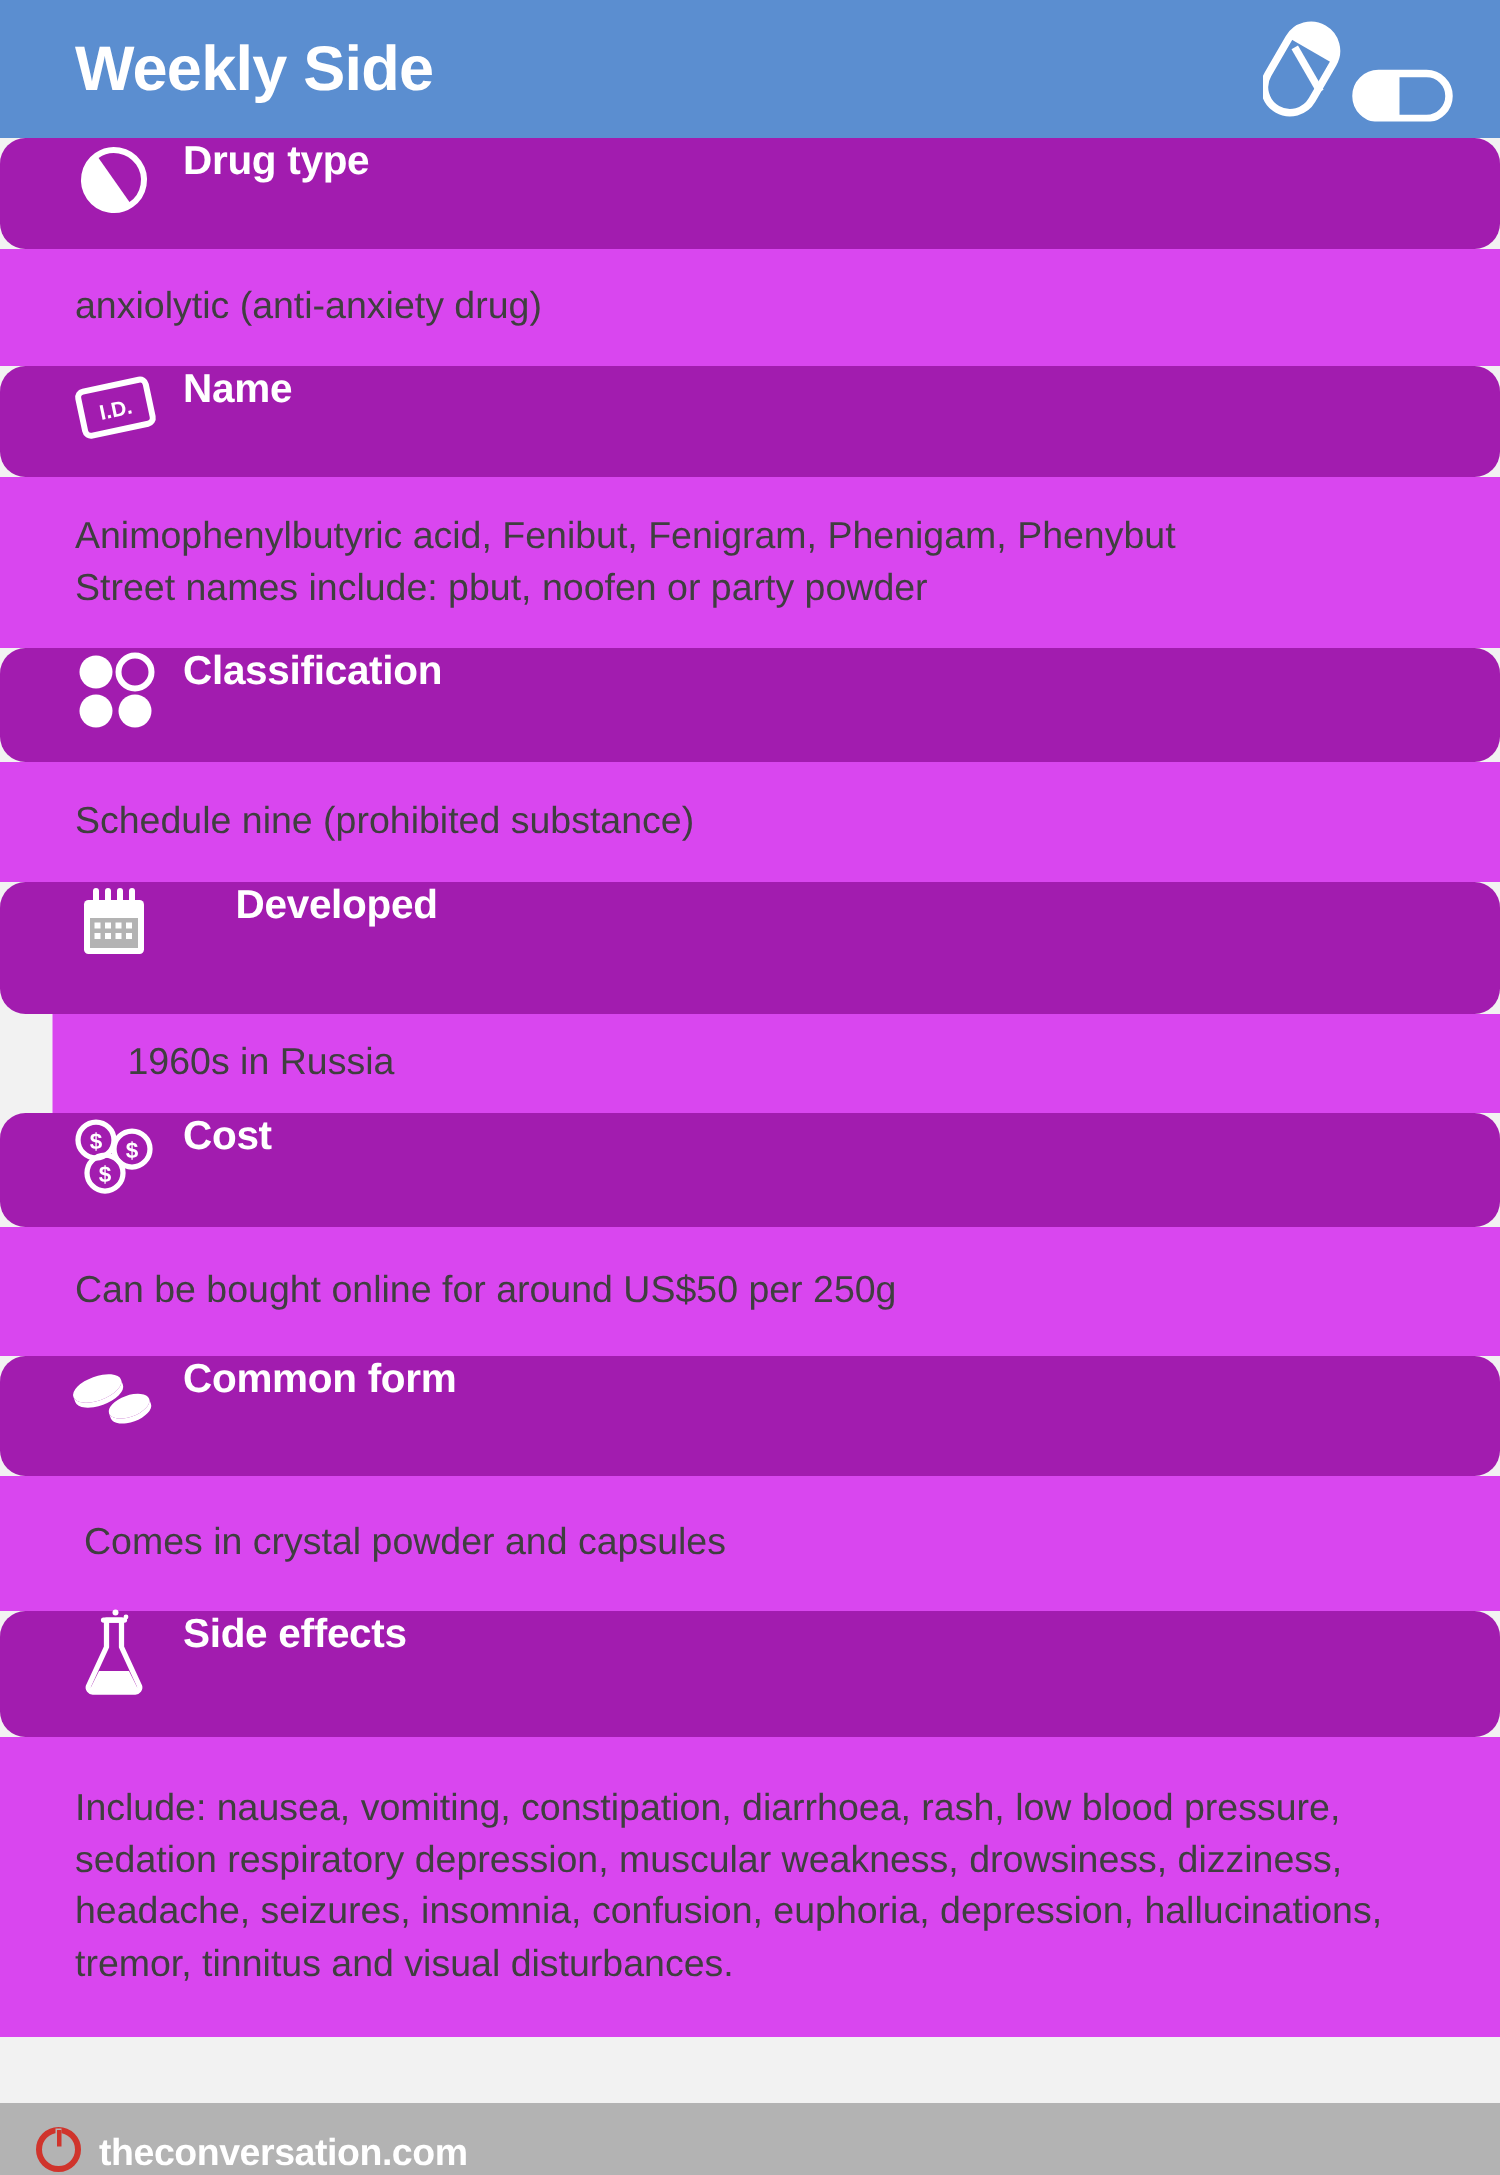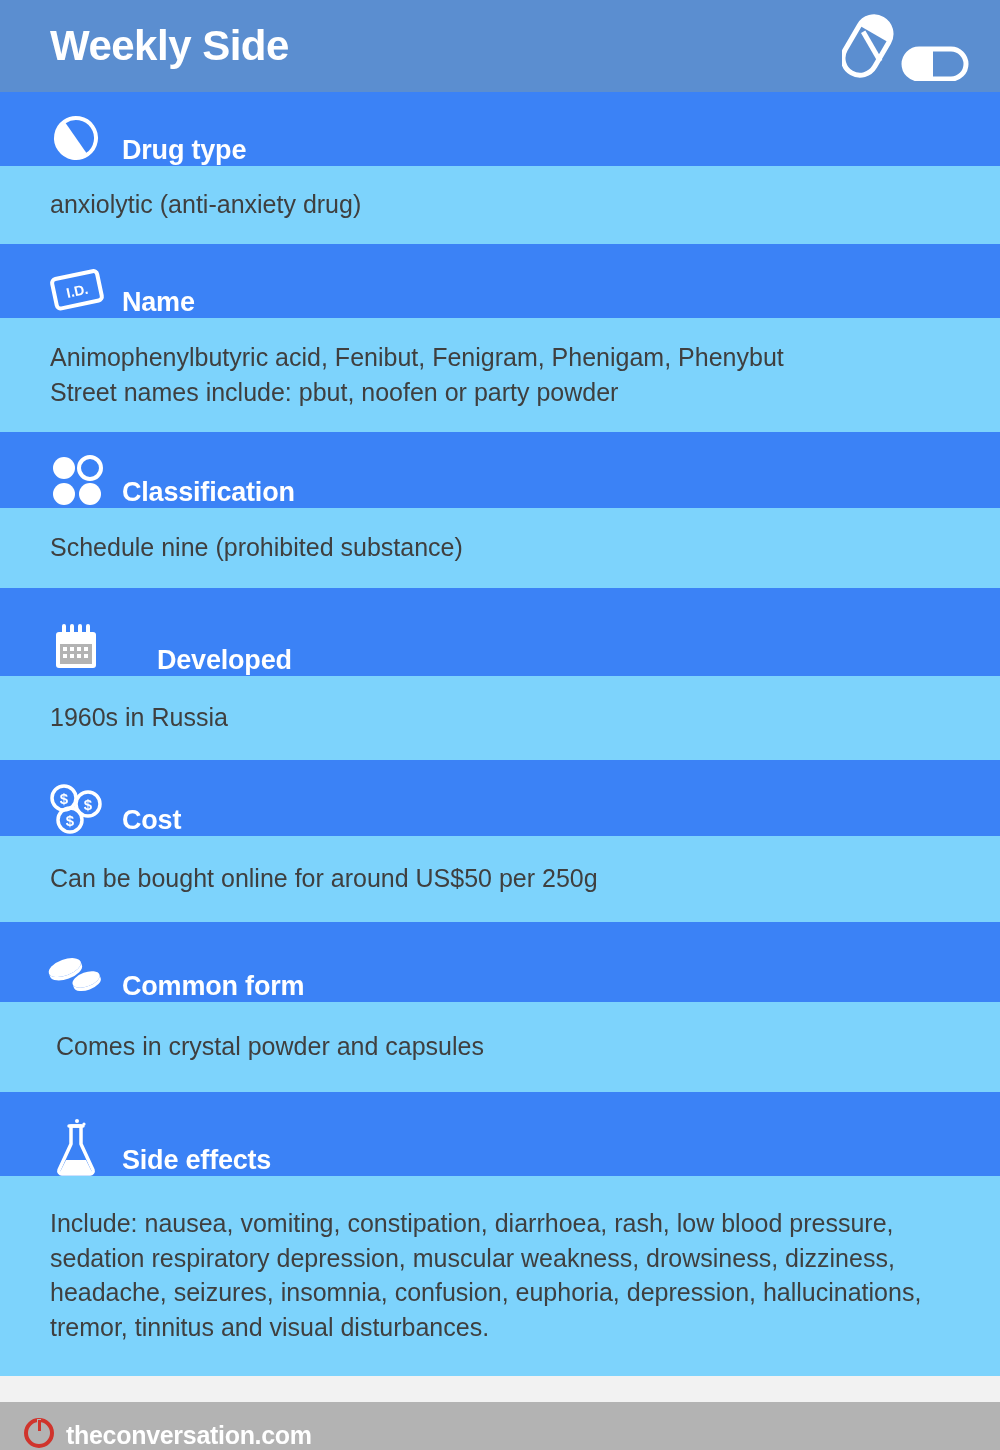--- a/index.html
+++ b/index.html
@@ -41,67 +41,68 @@
   }
   .header-icon {
     width: 130px;
     height: 70px;
     position: relative;
     flex: 0 0 auto;
   }
 
   
   .section-bar {
-    background: #3b82f6;
-    display: flex;
-    align-items: flex-end;
+    background: #a21caf;
+    display: flex;
+    align-items: flex-start;
     padding-left: 44px;
     box-sizing: border-box;
+    border-radius: 17px;
   }
   .bar-icon {
     width: 64px;
     height: 56px;
     flex: 0 0 auto;
     position: relative;
     margin-right: 14px;
     display: flex;
     align-items: center;
     justify-content: center;
   }
   .bar-label {
     color: #ffffff;
     font-size: 27px;
     font-weight: bold;
     letter-spacing: -0.2px;
   }
 
   
   .content {
-    background: #7dd3fc;
+    background: #d946ef;
     color: #3f3f3f;
     font-size: 25px;
     line-height: 1.42;
     padding: 0 50px;
     box-sizing: border-box;
     display: flex;
     align-items: center;
   }
   .content p {
     margin: 0;
   }
 
   
   .bar-drugtype      { height: 74px; }
   .c-drugtype        { height: 78px; }
   .bar-name          { height: 74px; }
   .c-name            { height: 114px; }
   .bar-class         { height: 76px; }
   .c-class           { height: 80px; }
   .bar-dev           { height: 88px; gap: 35px; }
-  .c-dev             { height: 84px; }
+  .c-dev             { height: 66px; margin-left: 35px; }
   .bar-cost          { height: 76px; }
   .c-cost            { height: 86px; }
   .bar-form          { height: 80px; }
   .c-form            { height: 90px; padding-left: 56px; }
   .bar-side          { height: 84px; }
   .c-side            { height: 200px; align-items: flex-start; padding-top: 30px; }
   .c-side p { line-height: 1.38; }
 
   
   .footer {

